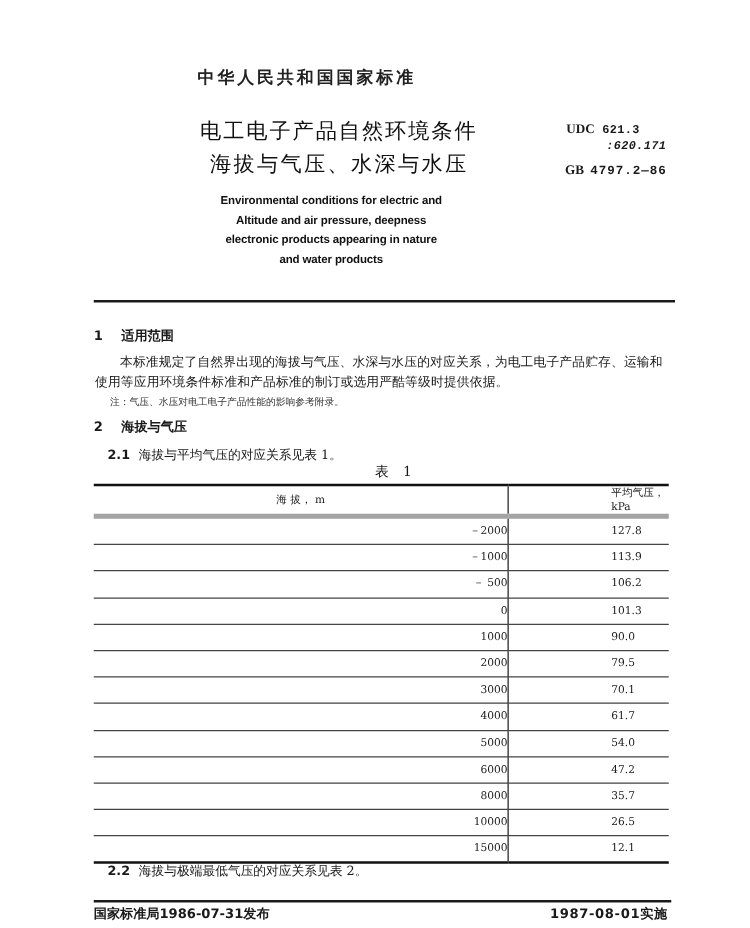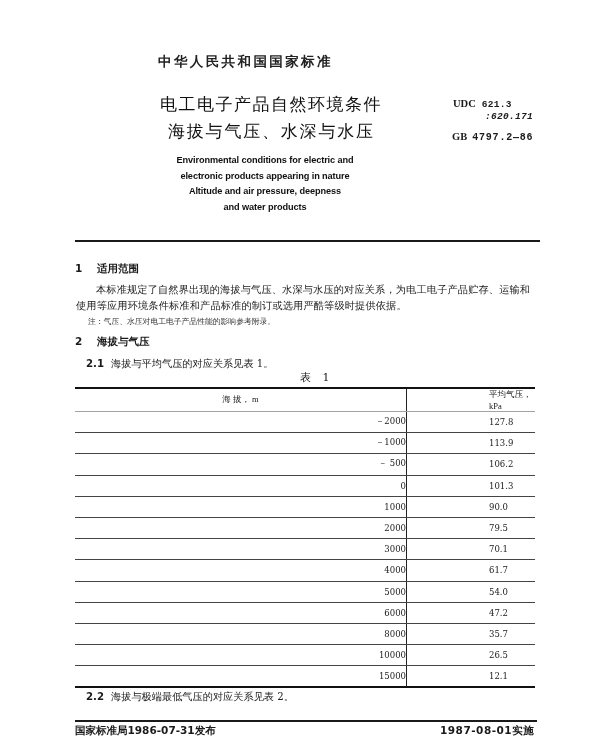--- a/index.html
+++ b/index.html
@@ -36,21 +36,21 @@
   .para { font-family: "DejaVu Serif", serif; font-size: 10.2px; color: #1a1a1a; letter-spacing: 0.15px; }
   .note { font-family: "DejaVu Serif", serif; font-size: 7.8px; color: #333; }
   .sub { font-family: "DejaVu Serif", serif; font-size: 10.2px; color: #1a1a1a; }
   .sub .no { font-family: "DejaVu Sans", sans-serif; font-weight: bold; display: inline-block; width: 25px; }
   .tcap { left: 300px; top: 370px; font-size: 11px; letter-spacing: 4px; }
   table.t1 {
     position: absolute; left: 75px; top: 387px; width: 460px;
     border-collapse: collapse; font-size: 8.5px; font-family: "DejaVu Serif", serif;
   }
   table.t1 th, table.t1 td { height: 20.2px; padding: 0; border-bottom: 1px solid #444; text-align: center; font-weight: normal; }
-  table.t1 thead th { border-top: 2px solid #111; border-bottom: 1px solid #a3a3a3; font-size: 8.5px; font-family: Liberation Serif, serif; }
+  table.t1 thead th { border-top: 2px solid #111; border-bottom: 4px solid #a3a3a3; font-size: 8.5px; }
   table.t1 tbody tr:last-child td { border-bottom: 2px solid #111; }
   table.t1 .c1 { width: 231px; border-right: 1.5px solid #222; }
   table.t1 td.c1 { text-align: right; padding-left: 100px; }
   table.t1 td.c2 { text-align: left; padding-left: 82px; }
   table.t1 th.c2 { text-align: left; padding-left: 82px; }
   .footer-l { left: 75px; top: 724px; font-family: "DejaVu Sans", sans-serif; font-size: 10.5px; font-weight: bold; }
   .footer-r { left: 440px; top: 724px; font-family: "DejaVu Sans", sans-serif; font-size: 10.5px; font-weight: bold; letter-spacing: 0.5px; }
 </style>
 </head>
 <body>
@@ -62,22 +62,22 @@
 <div class="abs udc">
   <span>UDC</span><span class="num">621.3</span>
 </div>
 <div class="abs udc2">:620.171</div>
 <div class="abs gb">
   <span>GB</span><span class="num">4797.2—86</span>
 </div>
 
 <div class="abs en">
   <div>Environmental conditions for electric and</div>
+  <div>Altitude and air pressure, deepness</div>
   <div>electronic products appearing in nature</div>
-  <div>Altitude and air pressure, deepness</div>
   <div>and water products</div>
 </div>
 
 <div class="abs rule" style="left:75px; top:240px; width:465px;"></div>
 
 <div class="abs h1" style="left:75px; top:262px;">
   <span class="no">1</span><span>适用范围</span>
 </div>
 <div class="abs para" style="left:96px; top:283px;">本标准规定了自然界出现的海拔与气压、水深与水压的对应关系，为电工电子产品贮存、运输和</div>
 <div class="abs para" style="left:76px; top:299px;">使用等应用环境条件标准和产品标准的制订或选用严酷等级时提供依据。</div>

